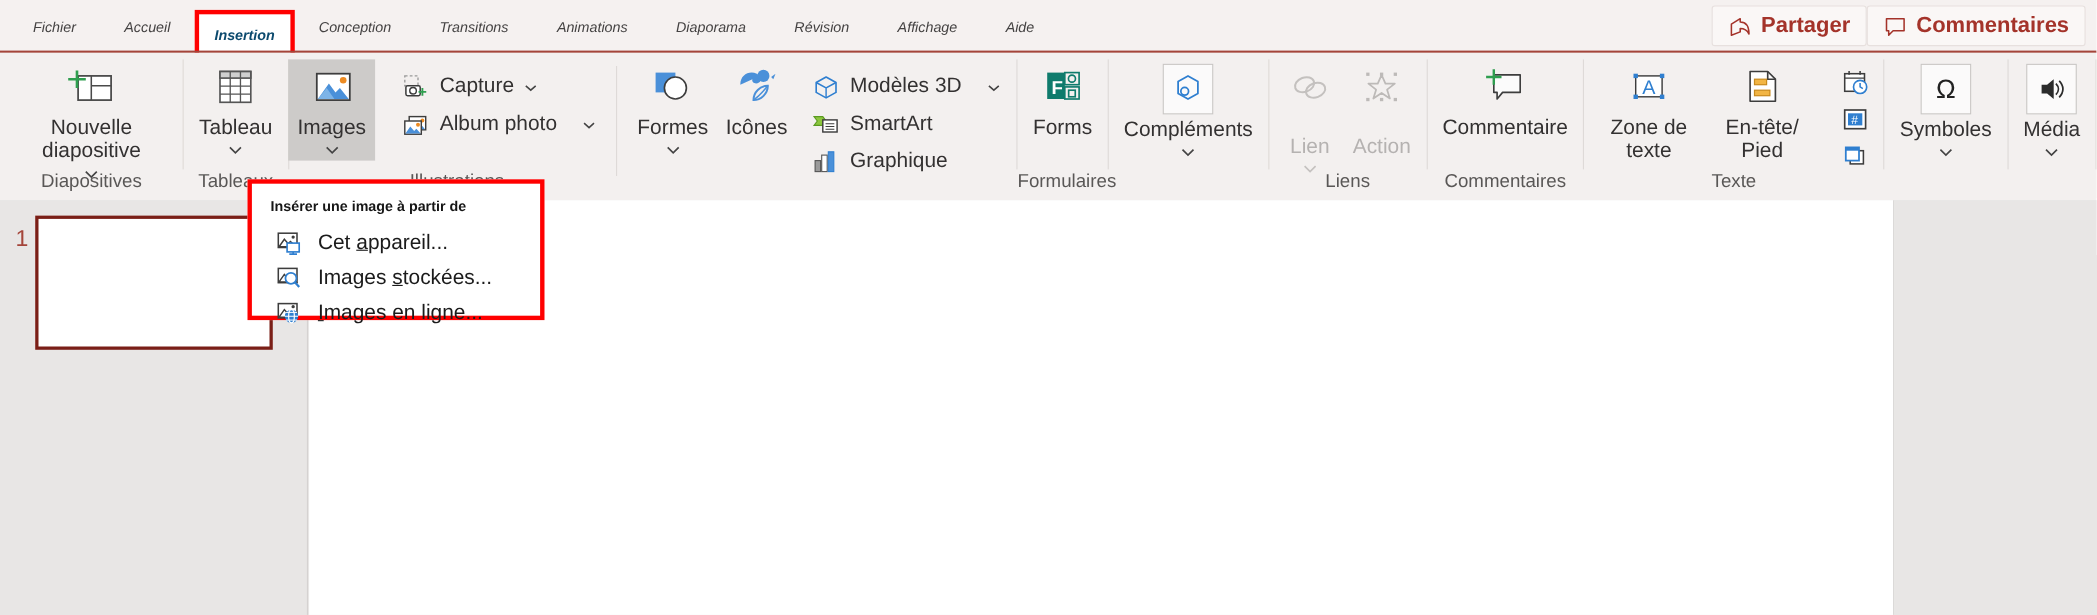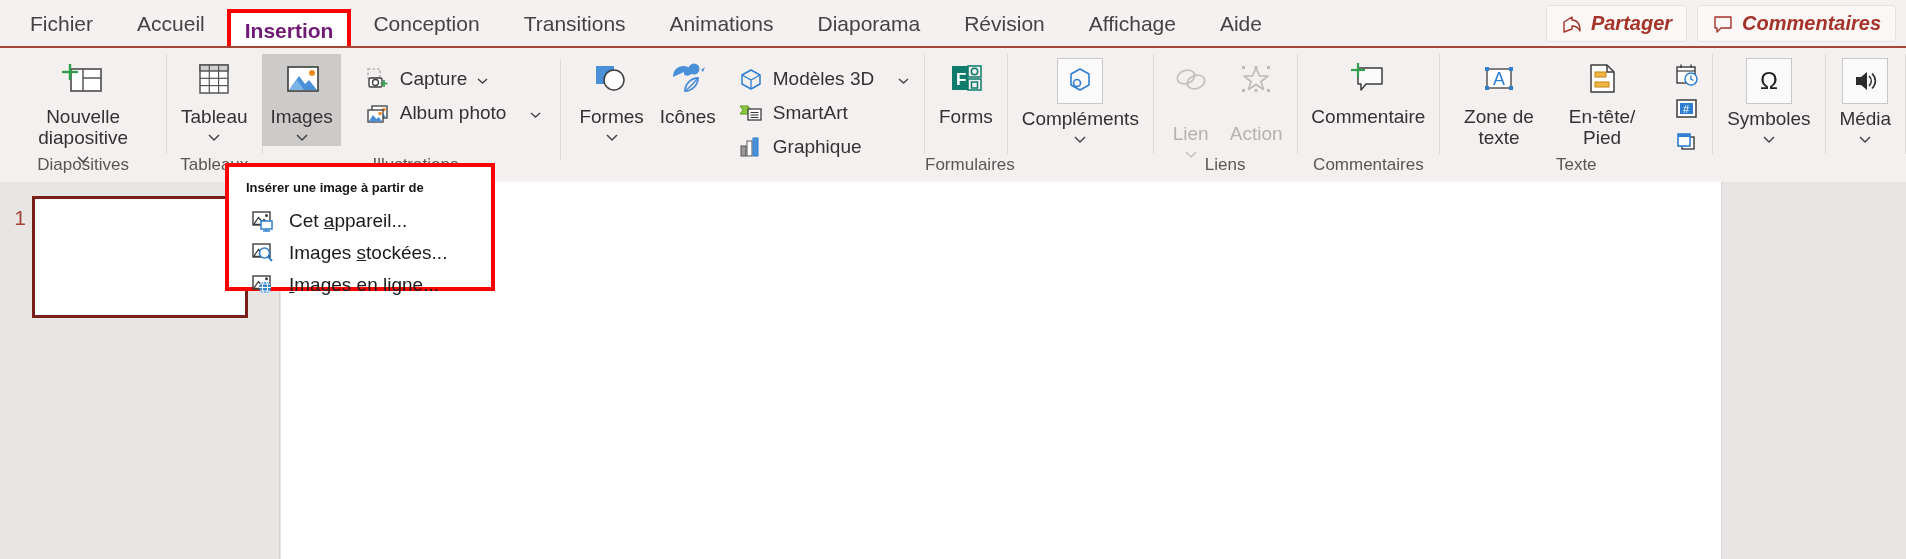--- a/index.html
+++ b/index.html
@@ -12,32 +12,32 @@
   .app { position: relative; width: 1906px; height: 559px; background:#f3f0ef; }
 
   
   .tabbar {
     position: absolute; top:0; left:0; width:1906px; height:48px;
     background:#f5f1f0;
     display:flex; align-items:center;
   }
   .tabbar .tabs { display:flex; align-items:center; height:48px; padding-left:8px; }
   .tab {
-    font-size:21px; color:#444242; padding:0 22px; height:48px;
-    display:flex; align-items:center; white-space:nowrap;
+    font-size:13px; color:#444242; padding:0 22px; height:48px;
+    display:flex; align-items:center; white-space:nowrap;font-style:italic;
   }
   .tab.active {
-    color:#701a75; font-weight:700;
+    color:#0c4a6e; font-weight:700;
     background:#ffffff;
     border:4px solid #ff0000;
     height:44px; margin-top:14px;
     padding:4px 14px;
   }
   .tabbar-right {
-    position:absolute; right:10px; top:5px; display:flex; align-items:flex-end; gap:10px;font-style:italic;
+    position:absolute; right:10px; top:5px; display:flex; align-items:flex-end; 
   }
   .tb-btn {
     display:flex; align-items:center; gap:8px;
     background:#faf7f6; border:1px solid #e7e0de;
     border-radius:3px; padding:6px 14px;
     color:#a4332a; font-size:20px; font-weight:700; white-space:nowrap;
   }
   .tb-btn svg { display:block; }
   .tabbar-underline {
     position:absolute; left:0; top:46px; width:1906px; height:2px; background:#a4453a;

